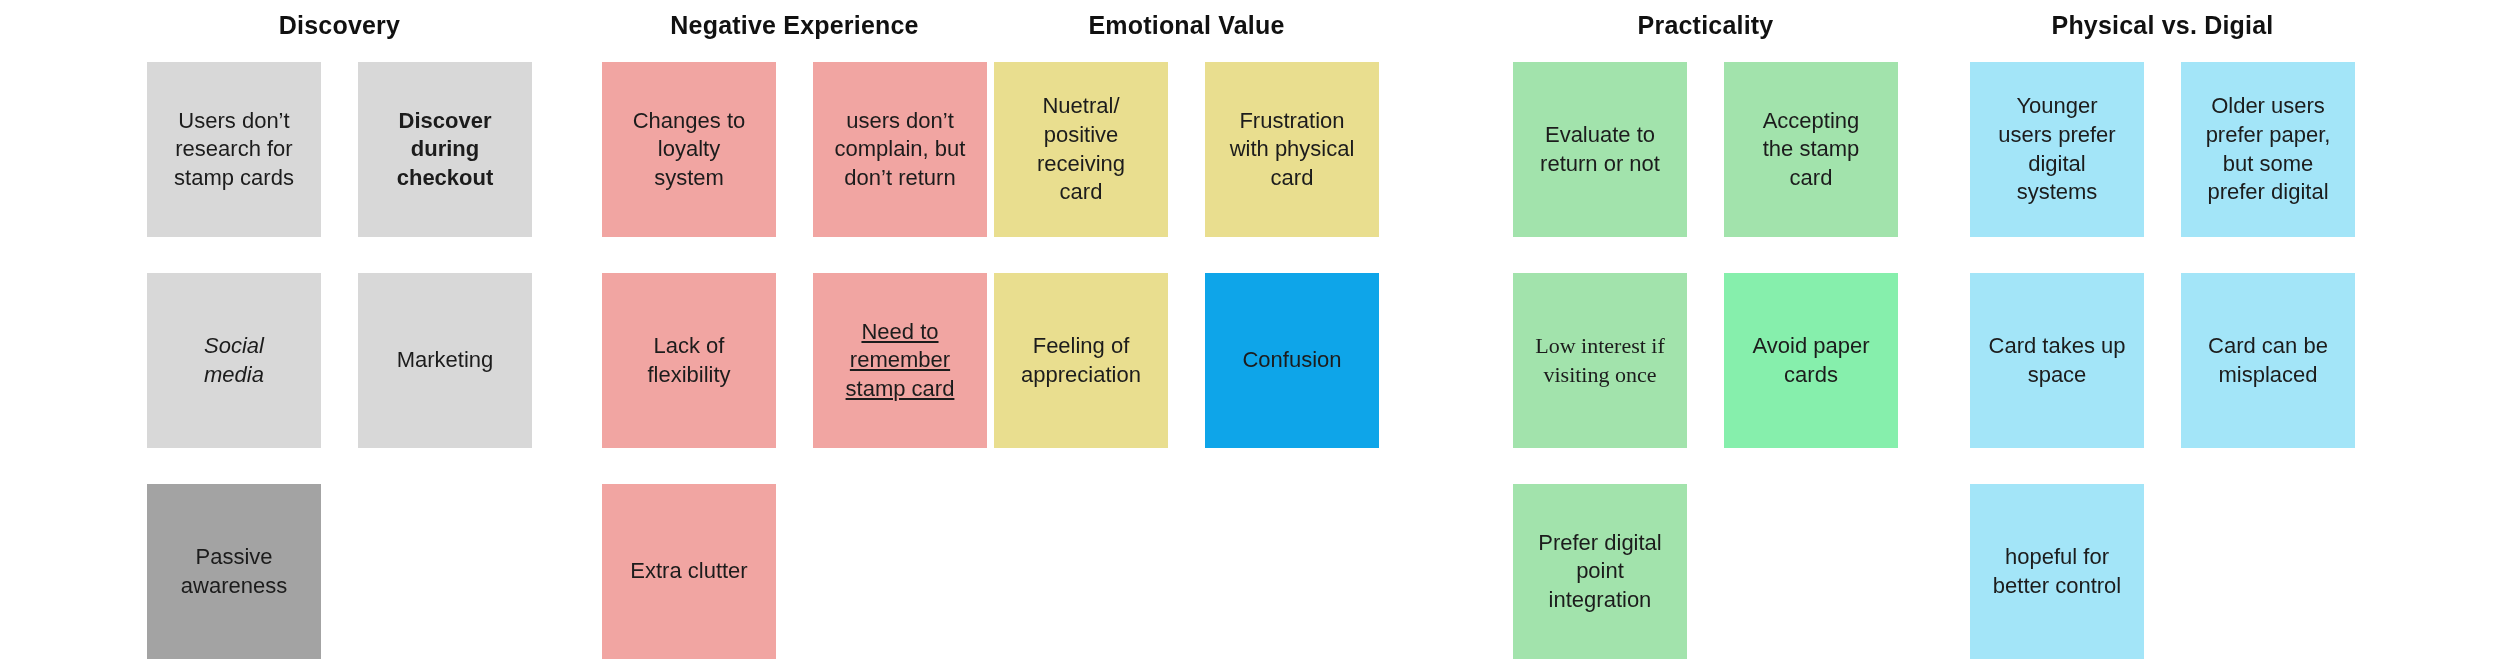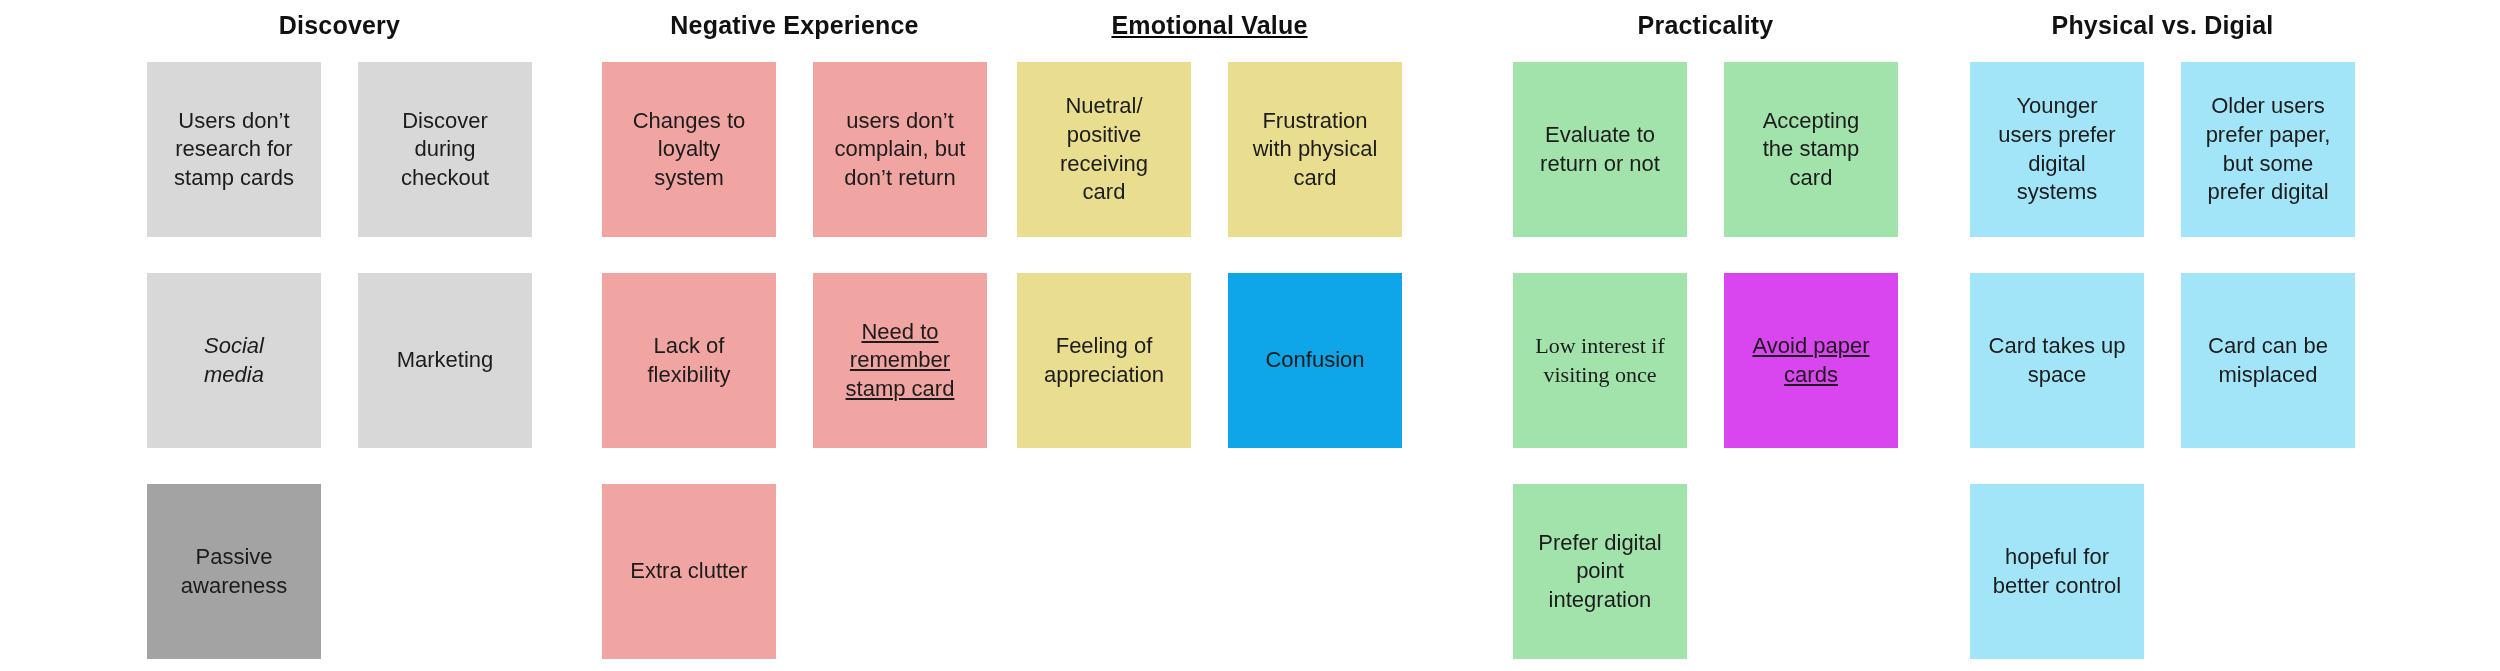--- a/index.html
+++ b/index.html
@@ -10,21 +10,21 @@
   }
   .board {
     position: relative;
     width: 2500px; height: 671px;
     overflow: hidden;
     background: #ffffff;
   }
   .group { position: absolute; top: 0; width: 385px; }
   .g1 { left: 147px; }
   .g2 { left: 602px; }
-  .g3 { left: 1017px; text-decoration: underline; }
+  .g3 { left: 994px; }
   .g4 { left: 1513px; }
   .g5 { left: 1970px; }
   .group-title {
     margin-top: 10px;
     text-align: center;
     font-size: 25px;
     line-height: 1.2;
     font-weight: 700;
     color: #111111;
     letter-spacing: 0.2px;
@@ -55,21 +55,21 @@
 <body>
 
 <div class="board">
 
   <section class="group g1">
     <h2 class="group-title">Discovery</h2>
     <div class="notes">
         <div class="note" style="background-color: rgb(216, 216, 216);">Users don’t
 research for
 stamp cards</div>
-        <div class="note" style="background-color: rgb(216, 216, 216);">Discover
+        <div class="note" style="background-color: rgb(216, 216, 216); font-weight: bold;">Discover
 during
 checkout</div>
         <div class="note" style="background-color: rgb(216, 216, 216); font-style: italic;">Social
 media</div>
         <div class="note" style="background-color: rgb(216, 216, 216);">Marketing</div>
         <div class="note" style="background-color: #a3a3a3;">Passive
 awareness</div>
       </div>
   </section>
 
@@ -110,21 +110,21 @@
   <section class="group g4">
     <h2 class="group-title">Practicality</h2>
     <div class="notes">
         <div class="note" style="background-color: rgb(162, 227, 172);">Evaluate to
 return or not</div>
         <div class="note" style="background-color: rgb(162, 227, 172);">Accepting
 the stamp
 card</div>
         <div class="note" style="background-color: rgb(162, 227, 172); font-family: Liberation Serif, serif;">Low interest if
 visiting once</div>
-        <div class="note" style="background-color: #d946ef; text-decoration: underline;">Avoid paper
+        <div class="note" style="background-color: #86efac;">Avoid paper
 cards</div>
         <div class="note" style="background-color: rgb(162, 227, 172);">Prefer digital
 point
 integration</div>
       </div>
   </section>
 
   <section class="group g5">
     <h2 class="group-title">Physical vs. Digial</h2>
     <div class="notes">

